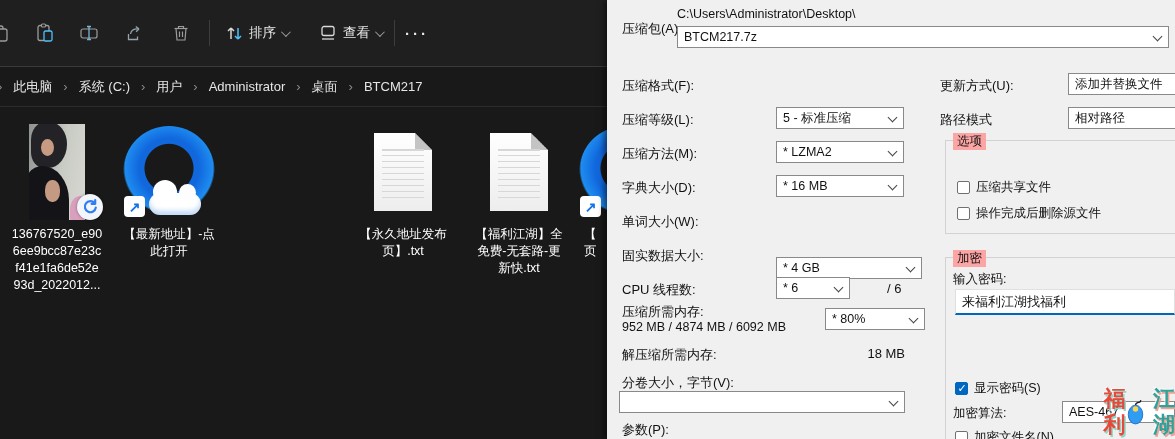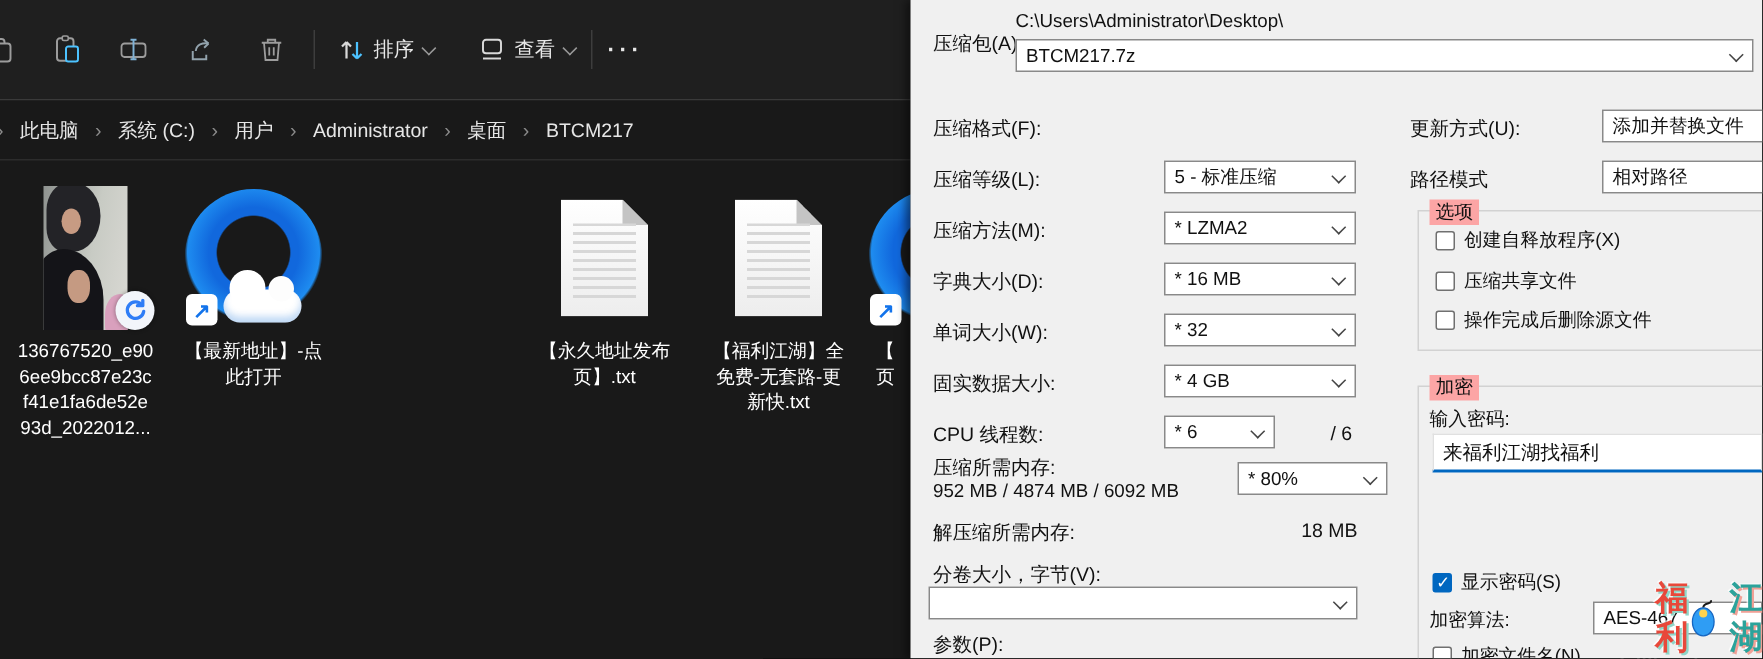--- a/index.html
+++ b/index.html
@@ -278,24 +278,23 @@
     <div class="dlabel" style="left:15px;top:111px">压缩等级(L):</div>
     <div class="combo" style="left:169px;top:107px;width:128px">5 - 标准压缩</div>
 
     <div class="dlabel" style="left:15px;top:145px">压缩方法(M):</div>
     <div class="combo" style="left:169px;top:141px;width:128px">* LZMA2</div>
 
     <div class="dlabel" style="left:15px;top:179px">字典大小(D):</div>
     <div class="combo" style="left:169px;top:175px;width:128px">* 16 MB</div>
 
     <div class="dlabel" style="left:15px;top:213px">单词大小(W):</div>
-    <div class="combo" style="left:169px;top:209px;width:128px">* 32</div>
 
     <div class="dlabel" style="left:15px;top:247px">固实数据大小:</div>
-    <div class="combo" style="left:169px;top:243px;width:128px">* 4 GB</div>
+    <div class="combo" style="left:169px;top:257px;width:146px">* 4 GB</div>
 
     <div class="dlabel" style="left:15px;top:281px">CPU 线程数:</div>
     <div class="combo" style="left:169px;top:277px;width:74px">* 6</div>
     <div class="dlabel" style="left:280px;top:281px">/ 6</div>
 
     <div class="dlabel" style="left:15px;top:303px">压缩所需内存:</div>
     <div class="dlabel dsmall" style="left:15px;top:320px">952 MB / 4874 MB / 6092 MB</div>
     <div class="combo" style="left:218px;top:308px;width:100px">* 80%</div>
 
     <div class="dlabel" style="left:15px;top:346px">解压缩所需内存:</div>
@@ -307,24 +306,20 @@
     <div class="dlabel" style="left:15px;top:421px">参数(P):</div>
 
     <div class="dlabel" style="left:333px;top:77px">更新方式(U):</div>
     <div class="combo cut" style="left:461px;top:73px;width:130px">添加并替换文件</div>
 
     <div class="dlabel" style="left:333px;top:111px">路径模式</div>
     <div class="combo cut" style="left:461px;top:107px;width:130px">相对路径</div>
 
     <div class="groupbox" style="left:338px;top:140px;width:240px;height:94px"></div>
     <div class="legend" style="left:346px;top:133px">选项</div>
-    <div class="cbrow" style="left:350px;top:152px">
-      <span class="cbox"></span>
-      <span>创建自释放程序(X)</span>
-    </div>
     <div class="cbrow" style="left:350px;top:179px">
       <span class="cbox"></span>
       <span>压缩共享文件</span>
     </div>
     <div class="cbrow" style="left:350px;top:205px">
       <span class="cbox"></span>
       <span>操作完成后删除源文件</span>
     </div>
 
     <div class="groupbox" style="left:338px;top:257px;width:240px;height:200px"></div>

